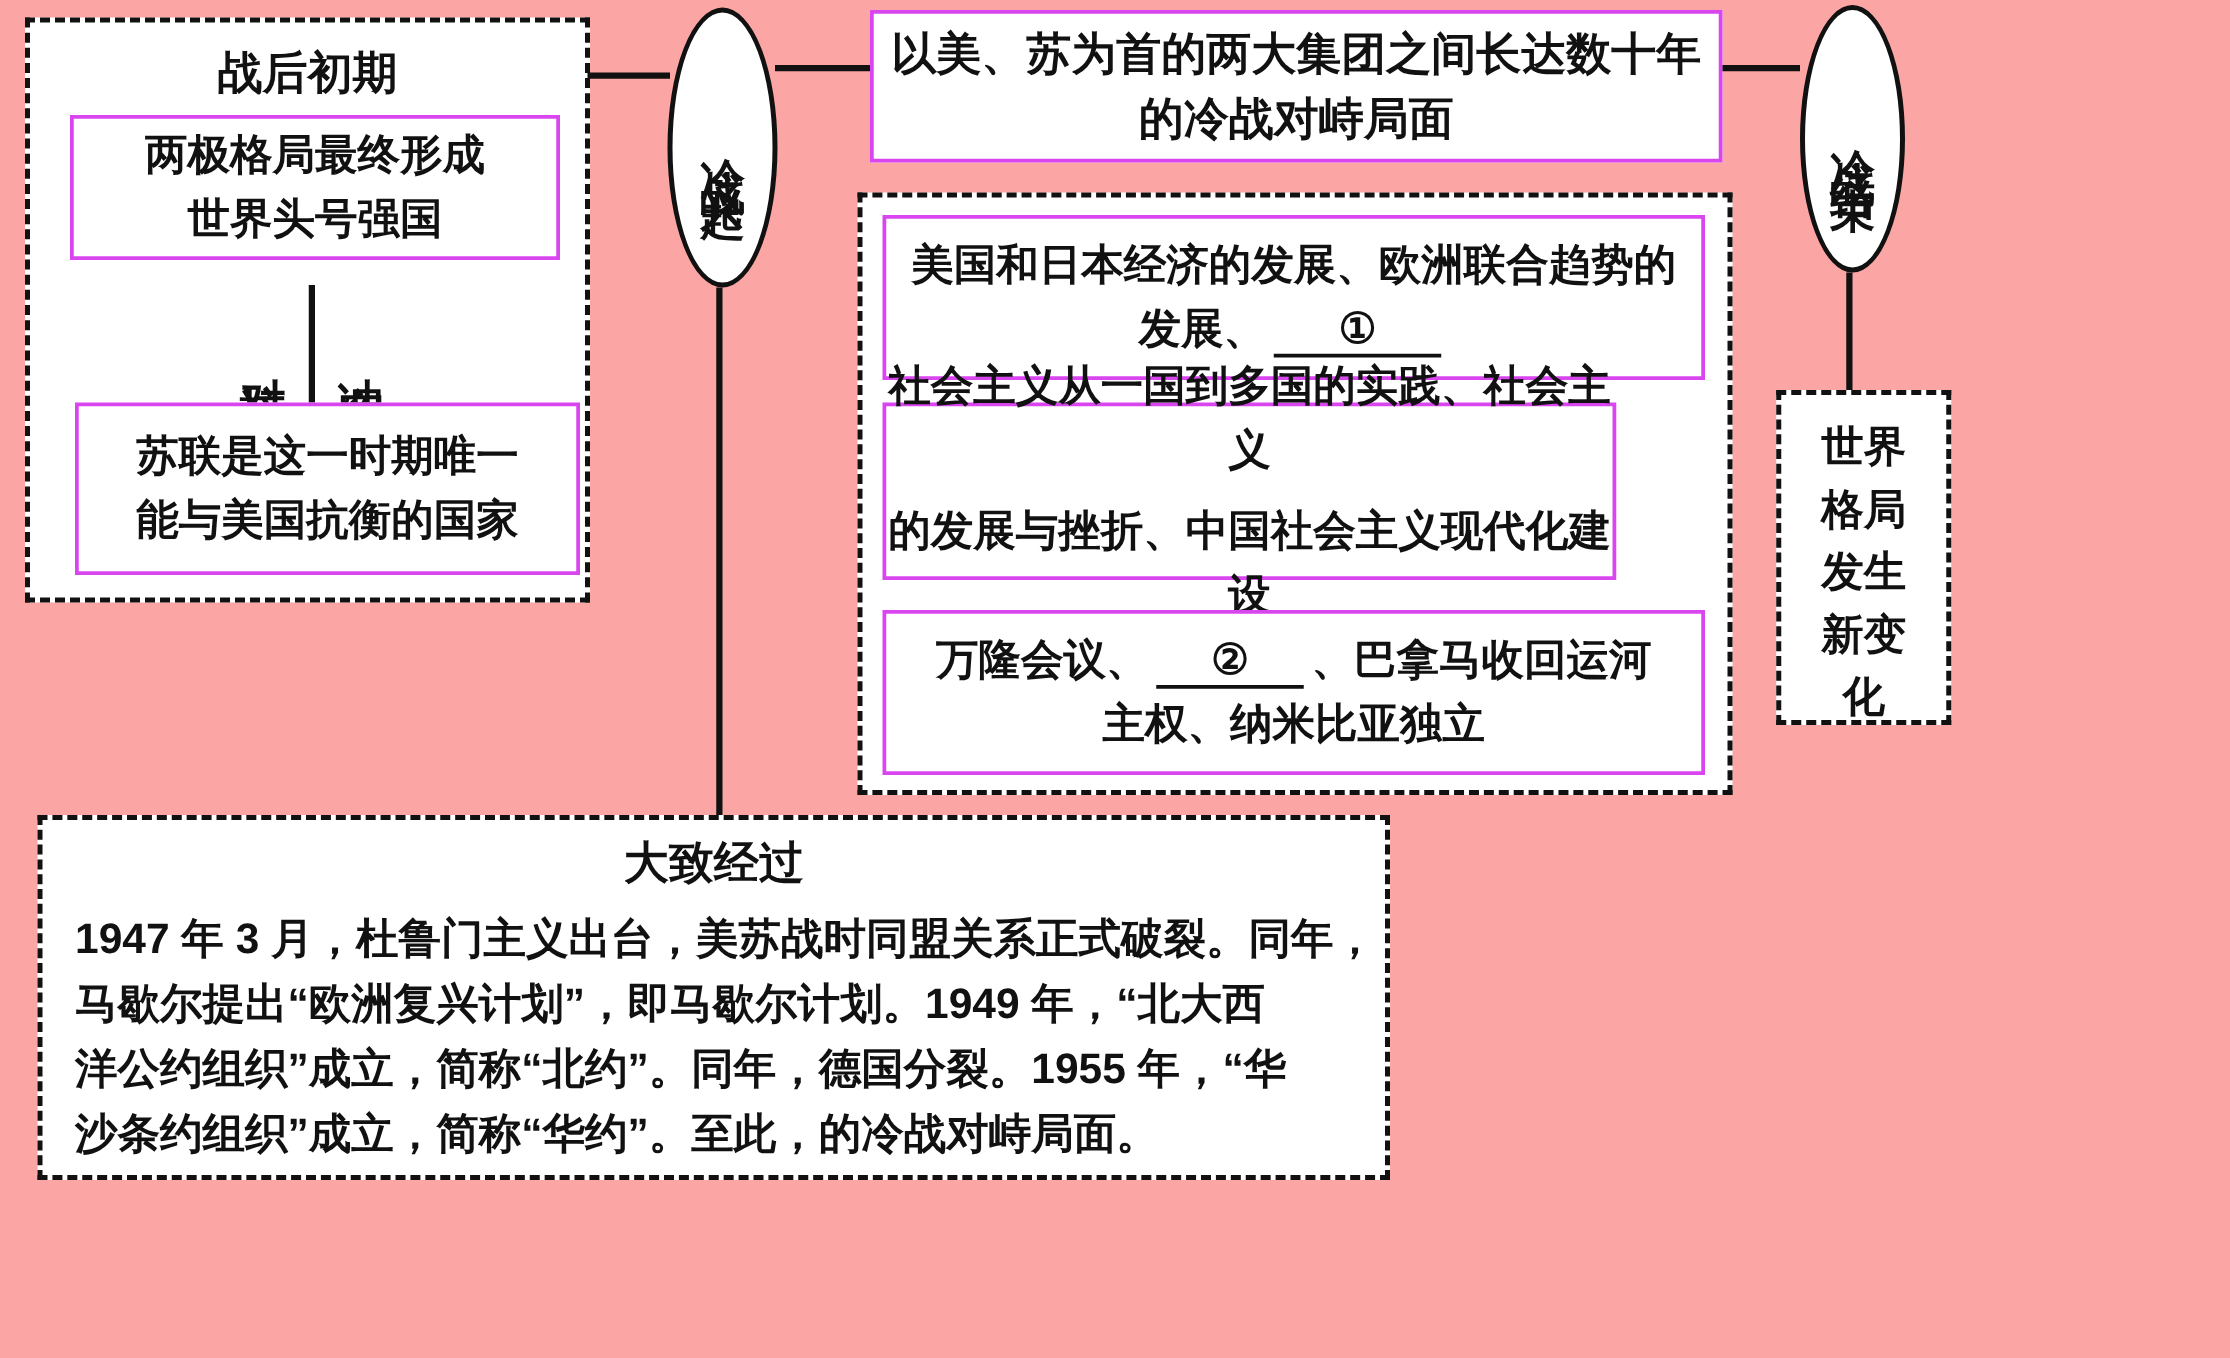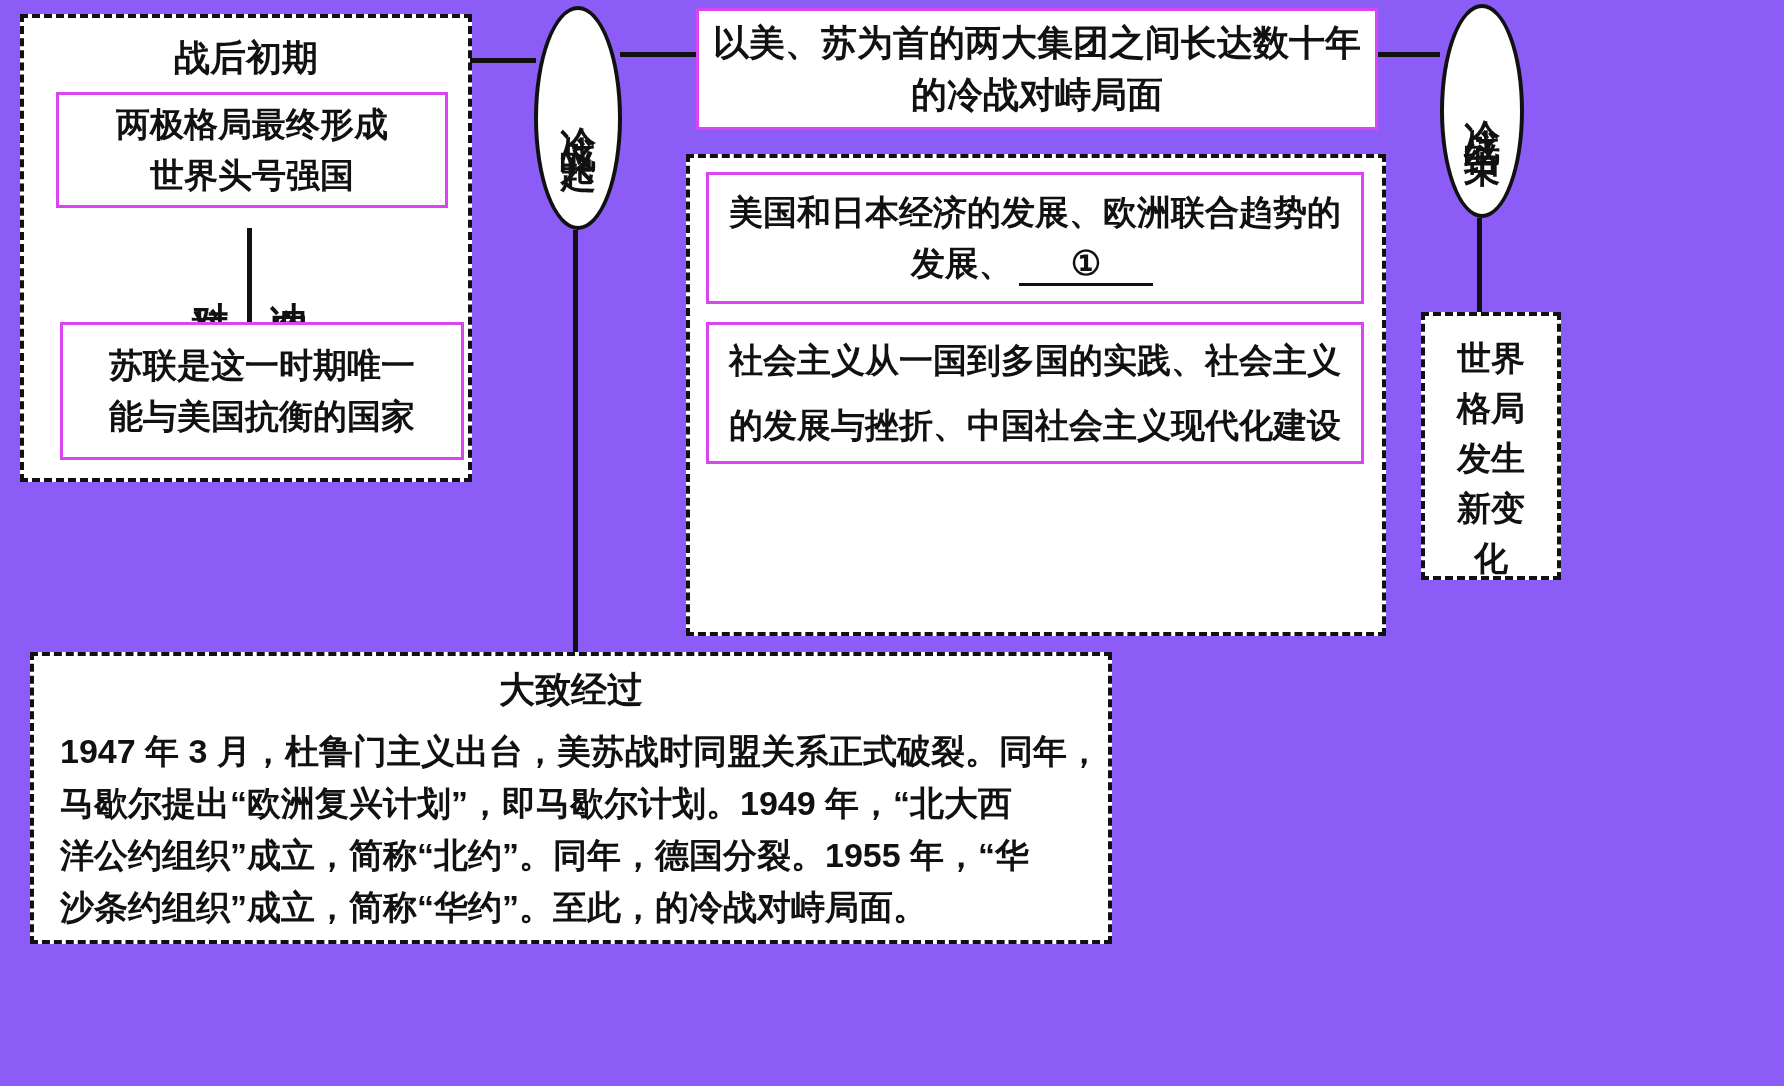--- a/index.html
+++ b/index.html
@@ -6,21 +6,21 @@
   html, body { background: #ffffff; }
   body {
     font-family: "Liberation Sans", sans-serif;
     font-weight: 700;
     color: #111;
   }
   #canvas {
     position: relative;
     width: 1784px;
     height: 1086px;
-    background: #8b5cf6;
+    background: #fca5a5;
     overflow: hidden;
   }
   .abs { position: absolute; }
   .solid-box {
     border: 3px solid #d946ef;
     background: #fff;
     display: flex;
     flex-direction: column;
     justify-content: center;
     align-items: center;
@@ -146,23 +146,31 @@
   </div>
 
   <div class="abs dashed-box" style="left:686px; top:154px; width:700px; height:482px;">
     <div class="abs solid-box" style="left:16px; top:14px; width:658px; height:132px;">
       <div>美国和日本经济的发展、欧洲联合趋势的</div>
       <div class="inline-row">
         <span>发展、</span>
         <span class="blank">①</span>
       </div>
     </div>
-    <div class="abs solid-box" style="left:16px; top:164px; width:658px; height:142px;gap:14px;">
+    <div class="abs solid-box" style="left:16px; top:164px; width:587px; height:142px;gap:14px;">
       <div>社会主义从一国到多国的实践、社会主义</div>
       <div>的发展与挫折、中国社会主义现代化建设</div>
+    </div>
+    <div class="abs solid-box" style="left:16px; top:330px; width:658px; height:132px;">
+      <div class="inline-row">
+        <span>万隆会议、</span>
+        <span class="blank" style="padding:0 44px;">②</span>
+        <span>、巴拿马收回运河</span>
+      </div>
+      <div>主权、纳米比亚独立</div>
     </div>
   </div>
 
   <div class="abs connector" style="left:573px; top:230px; width:5px; height:424px;"></div>
 
   <div class="abs dashed-box" style="left:30px; top:652px; width:1082px; height:292px; padding:10px 26px 0 26px;">
     <div class="section-title">大致经过</div>
     <div style="margin-top:10px;">
       <div class="course-line">1947 年 3 月，杜鲁门主义出台，美苏战时同盟关系正式破裂。同年，</div>
       <div class="course-line">马歇尔提出“欧洲复兴计划”，即马歇尔计划。1949 年，“北大西</div>

